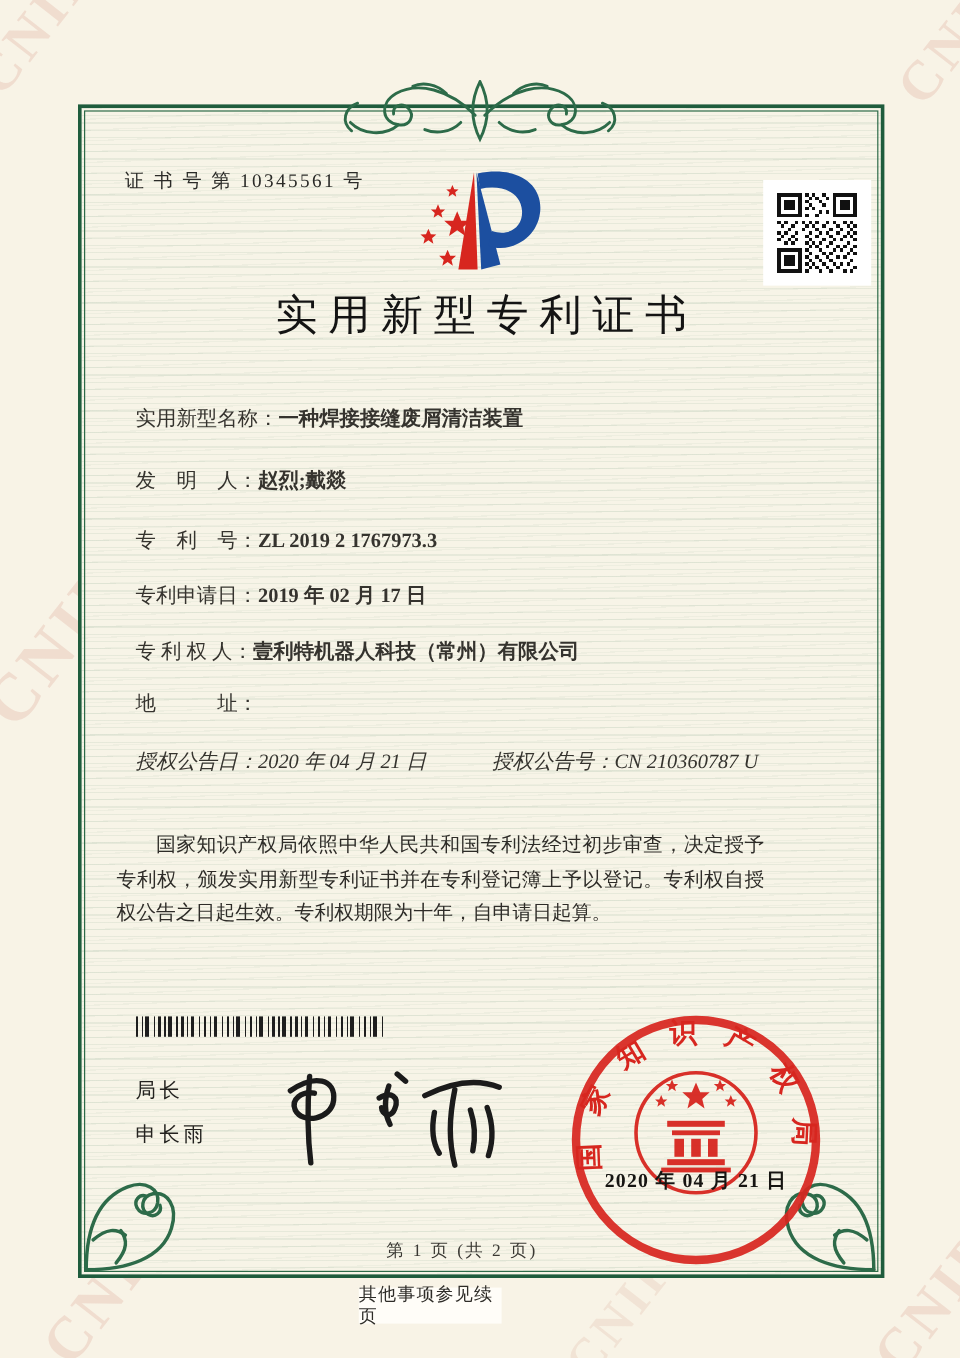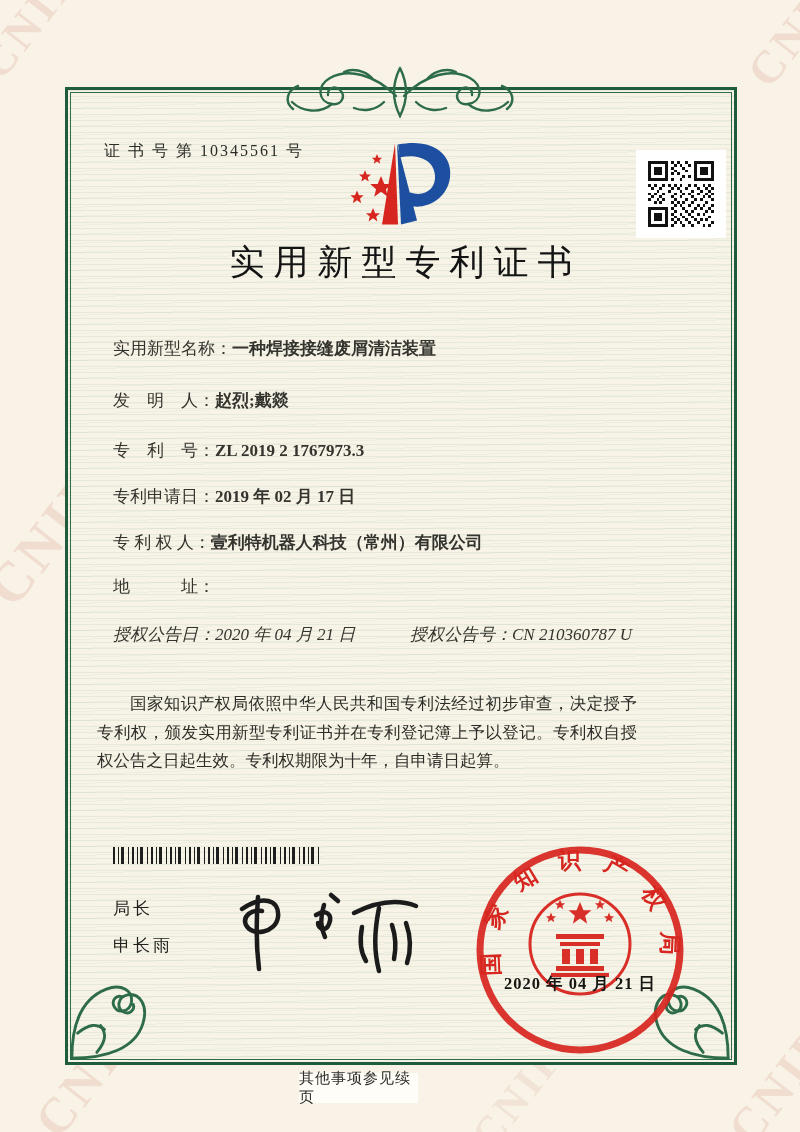--- a/index.html
+++ b/index.html
@@ -288,15 +288,16 @@
         <rect x="90" y="107" width="8" height="15"></rect>
         <rect x="104" y="107" width="8" height="15"></rect>
         <rect x="118" y="107" width="8" height="15"></rect>
         <rect x="84" y="124" width="48" height="5"></rect>
         <rect x="79" y="131" width="58" height="4"></rect>
       </g>
     </svg>
     <div class="seal-date">2020 年 04 月 21 日</div>
   </div>
 
+  <div class="page-info">第 1 页 (共 2 页)</div>
   <div class="note-box">其他事项参见续页</div>
 
 </div>
 
 </body></html>

